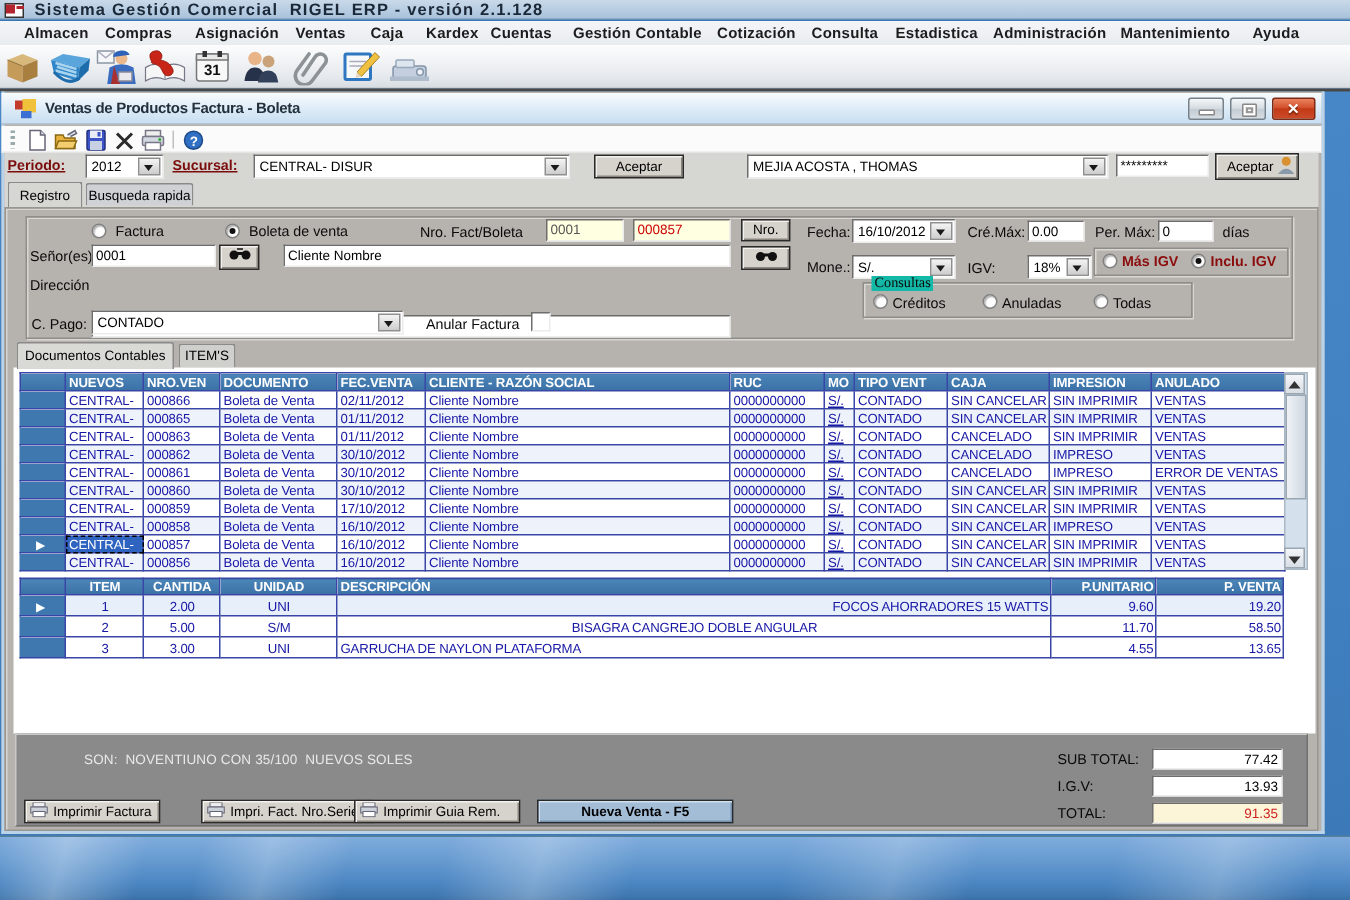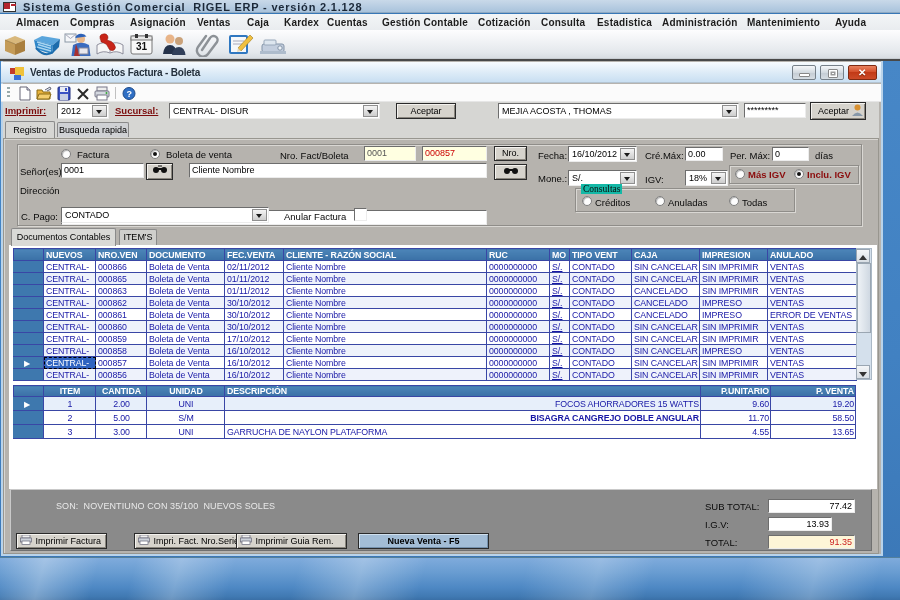--- a/index.html
+++ b/index.html
@@ -195,21 +195,21 @@
         <rect x="1" y="5" width="14" height="6" rx="1" fill="#d4d8e0" stroke="#778"></rect>
         <rect x="3" y="9" width="10" height="5" fill="#fff" stroke="#778"></rect>
         <circle cx="12.5" cy="7" r="1" fill="#3a3"></circle>
       </svg></div>
 <div style="left:115px;top:87px;width:1px;height:12px;background:#c0c0c0;"></div>
 <div style="left:122px;top:86px;width:16px;height:15px;"><svg width="14" height="15">
         <circle cx="7" cy="7.5" r="6" fill="#2f6fc4" stroke="#1d4a88"></circle>
         <text x="4.5" y="11" font-size="9" font-weight="bold" fill="#fff" font-family="Liberation Sans">?</text>
       </svg></div>
   <div class="crow"></div>
-  <div class="lbl-red" style="left:5px;top:105px;">Imprimir:</div>
+  <div class="lbl-red" style="left:5px;top:105px;">Periodo:</div>
   <div class="combo" style="left:57px;top:103px;width:52px;height:16px;">
       <em>2012</em>
       <span class="arr"></span>
     </div>
   <div class="lbl-red" style="left:115px;top:105px;">Sucursal:</div>
   <div class="combo" style="left:169px;top:103px;width:211px;height:16px;">
       <em>CENTRAL- DISUR</em>
       <span class="arr"></span>
     </div>
   <div class="btn" style="left:396px;top:103px;width:60px;height:16px;line-height:14px;">Aceptar</div>
@@ -492,21 +492,21 @@
           <td style="text-align:center;">UNI</td>
           <td style="text-align:right;padding-left:40px;">FOCOS AHORRADORES 15 WATTS</td>
           <td style="text-align:right;">9.60</td>
           <td style="text-align:right;">19.20</td>
         </tr>
 <tr style="height:14px;background:#ffffff;">
           <td class="sel-col"></td>
           <td style="text-align:center;">2</td>
           <td style="text-align:center;">5.00</td>
           <td style="text-align:center;">S/M</td>
-          <td style="text-align:right;font-weight:bold;">BISAGRA CANGREJO DOBLE ANGULAR</td>
+          <td style="text-align:center;">BISAGRA CANGREJO DOBLE ANGULAR</td>
           <td style="text-align:right;">11.70</td>
           <td style="text-align:right;">58.50</td>
         </tr>
 <tr style="height:14px;background:#ffffff;">
           <td class="sel-col"></td>
           <td style="text-align:center;">3</td>
           <td style="text-align:center;">3.00</td>
           <td style="text-align:center;">UNI</td>
           <td style="text-align:left;">GARRUCHA DE NAYLON PLATAFORMA</td>
           <td style="text-align:right;">4.55</td>
@@ -522,21 +522,21 @@
 <div class="sbtn" style="left:856px;top:365px;"><svg width="12" height="12" style="position:static">
         <polygon points="2,4 10,4 6,9" fill="#333"></polygon>
       </svg></div>
 <div style="left:857px;top:263px;width:14px;height:70px;background:linear-gradient(90deg,#eef2f6,#cfd8e2);border:1px solid #9aa6b2;"></div>
 
   <div class="bpanel"></div>
   <div class="wtxt" style="left:56px;top:501px;">SON:&nbsp; NOVENTIUNO CON 35/100&nbsp; NUEVOS SOLES</div>
 <div class="blk" style="left:705px;top:501px;">SUB TOTAL:</div>
 <div class="inp" style="left:768px;top:499px;width:87px;height:14px;text-align:right;">77.42</div>
 <div class="blk" style="left:705px;top:519px;">I.G.V:</div>
-<div class="inp" style="left:768px;top:517px;width:64px;height:14px;text-align:right;">13.93</div>
+<div class="inp" style="left:768px;top:517px;width:87px;height:14px;text-align:right;">13.93</div>
 <div class="blk" style="left:705px;top:537px;">TOTAL:</div>
 <div class="inp" style="left:768px;top:535px;width:87px;height:14px;text-align:right;background:#fdf5d7;color:#c22;">91.35</div>
 <div class="pbtn" style="left:16px;top:533px;width:91px;height:16px;line-height:14px;padding-left:3px;"><svg width="13" height="10" style="position:static;vertical-align:-1px;">
         <rect x="2" y="0" width="8" height="3" fill="#eee" stroke="#667" stroke-width="0.7"></rect>
         <rect x="0.5" y="3" width="11" height="4" fill="#cdd2da" stroke="#667" stroke-width="0.7"></rect>
         <rect x="2" y="6" width="8" height="3.5" fill="#fff" stroke="#667" stroke-width="0.7"></rect>
       </svg> Imprimir Factura</div>
 <div class="pbtn" style="left:114px;top:533px;width:115px;height:16px;line-height:14px;padding-left:3px;margin-left:20px;"><svg width="13" height="10" style="position:static;vertical-align:-1px;">
         <rect x="2" y="0" width="8" height="3" fill="#eee" stroke="#667" stroke-width="0.7"></rect>
         <rect x="0.5" y="3" width="11" height="4" fill="#cdd2da" stroke="#667" stroke-width="0.7"></rect>

